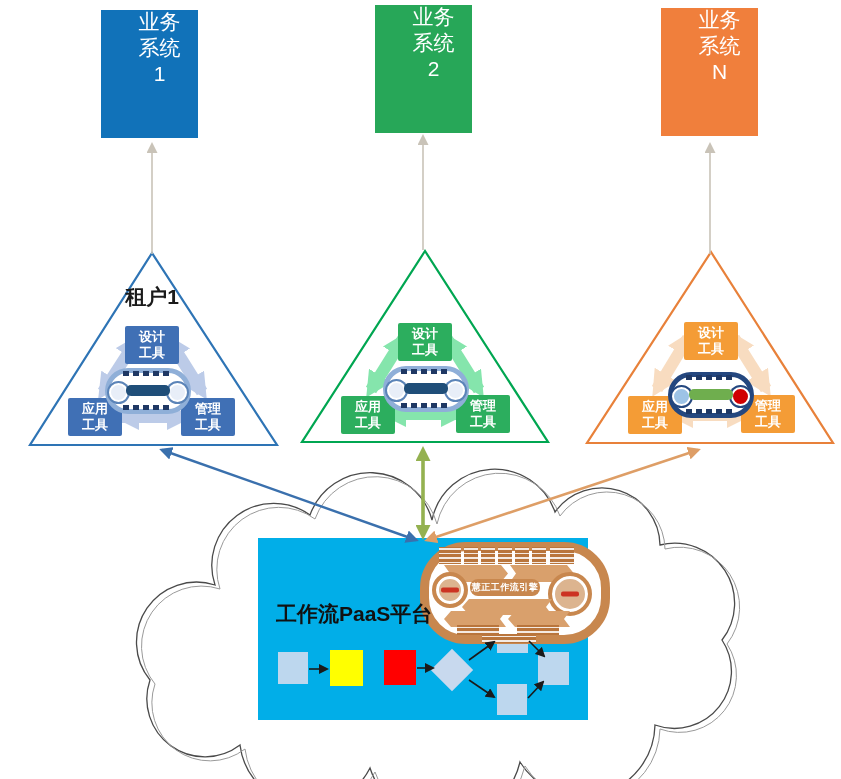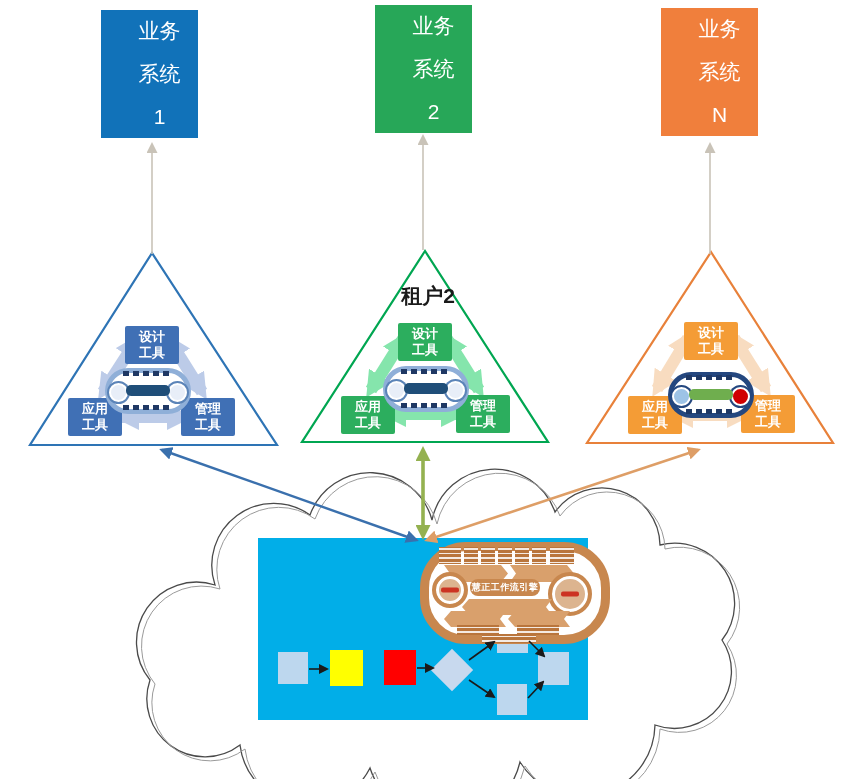--- a/index.html
+++ b/index.html
@@ -2,21 +2,21 @@
 <html><head>
 <meta charset="utf-8">
 <style>
   html,body{margin:0;padding:0;background:#fff;}
   .stage{position:relative;width:841px;height:779px;background:#fff;overflow:hidden;
          font-family:"Liberation Sans","DejaVu Sans",sans-serif;}
   .abs{position:absolute;box-sizing:border-box;}
   svg.layer{position:absolute;left:0;top:0;pointer-events:none;}
   
   .sysbox{width:97px;height:128px;display:flex;flex-direction:column;align-items:center;
-          justify-content:center;gap:19px;color:#fff;font-size:21px;line-height:1.15;z-index:5;padding-left:20px;}
+          gap:2px;color:#fff;font-size:21px;line-height:1.15;z-index:5;padding-left:20px;}
   .sysbox.b1{left:101px;top:10px;background:#1172B9;}
   .sysbox.b2{left:375px;top:5px;background:#27A758;}
   .sysbox.b3{left:661px;top:8px;background:#F07F3C;}
   
   .ttitle{width:120px;text-align:center;font-size:21px;font-weight:bold;color:#1a1a1a;z-index:5;}
   .tool{width:54px;height:38px;display:flex;flex-direction:column;align-items:center;justify-content:center;
         color:#fff;font-size:13px;font-weight:bold;line-height:1.25;z-index:5;border-radius:2px;}
   .t1 .tool,.tool.c1{background:#4070B5;}
   .tool.c2{background:#2CAE5E;}
   .tool.c3{background:#F49C36;}
@@ -72,20 +72,21 @@
                A73 73 0 0 1 520 762 A78 78 0 0 1 370 768 A69 69 0 0 1 240 745
                A58 58 0 0 1 150 680 A60 60 0 0 1 215 585 Z" stroke="#4A4A4A" stroke-width="1.3"></path>
       <path d="M215 585 A62 62 0 0 1 310 515 A64 64 0 0 1 432 520 A64 64 0 0 1 555 512
                A58 58 0 0 1 660 545 A60 60 0 0 1 722 640 A57 57 0 0 1 655 725
                A73 73 0 0 1 520 762 A78 78 0 0 1 370 768 A69 69 0 0 1 240 745
                A58 58 0 0 1 150 680 A60 60 0 0 1 215 585 Z" fill="none" stroke="#9A9A9A" stroke-width="1" transform="translate(5,4)"></path>
     </g>
   </svg>
 
   <div class="abs paasbox"></div>
+  <div class="abs paaslabel">工作流PaaS平台</div>
 
   <div class="abs fnode" style="left:278px;top:652px;width:30px;height:32px;background:#BDD7EE"></div>
   <div class="abs fnode" style="left:330px;top:650px;width:33px;height:36px;background:#FFFF00"></div>
   <div class="abs fnode" style="left:384px;top:650px;width:32px;height:35px;background:#FF0000"></div>
   <div class="abs fnode diamond" style="left:437px;top:655px;"></div>
   <div class="abs fnode" style="left:497px;top:622px;width:31px;height:31px;background:#BDD7EE"></div>
   <div class="abs fnode" style="left:497px;top:684px;width:30px;height:31px;background:#BDD7EE"></div>
   <div class="abs fnode" style="left:538px;top:652px;width:31px;height:33px;background:#BDD7EE"></div>
 
   <div class="abs engine">
@@ -193,21 +194,21 @@
     <span>业务</span>
     <span>系统</span>
     <span>2</span>
   </div>
   <div class="abs sysbox b3">
     <span>业务</span>
     <span>系统</span>
     <span>N</span>
   </div>
 
-  <div class="abs ttitle" style="left:368px;top:282px">租户2</div>
+  <div class="abs ttitle" style="left:92px;top:283px">租户1</div>
 
   <div class="abs tool c1" style="left:125px;top:326px">
     <span>设计</span>
     <span>工具</span>
     </div>
   <div class="abs tool c1" style="left:68px;top:398px">
     <span>应用</span>
     <span>工具</span>
     </div>
   <div class="abs tool c1" style="left:181px;top:398px">

